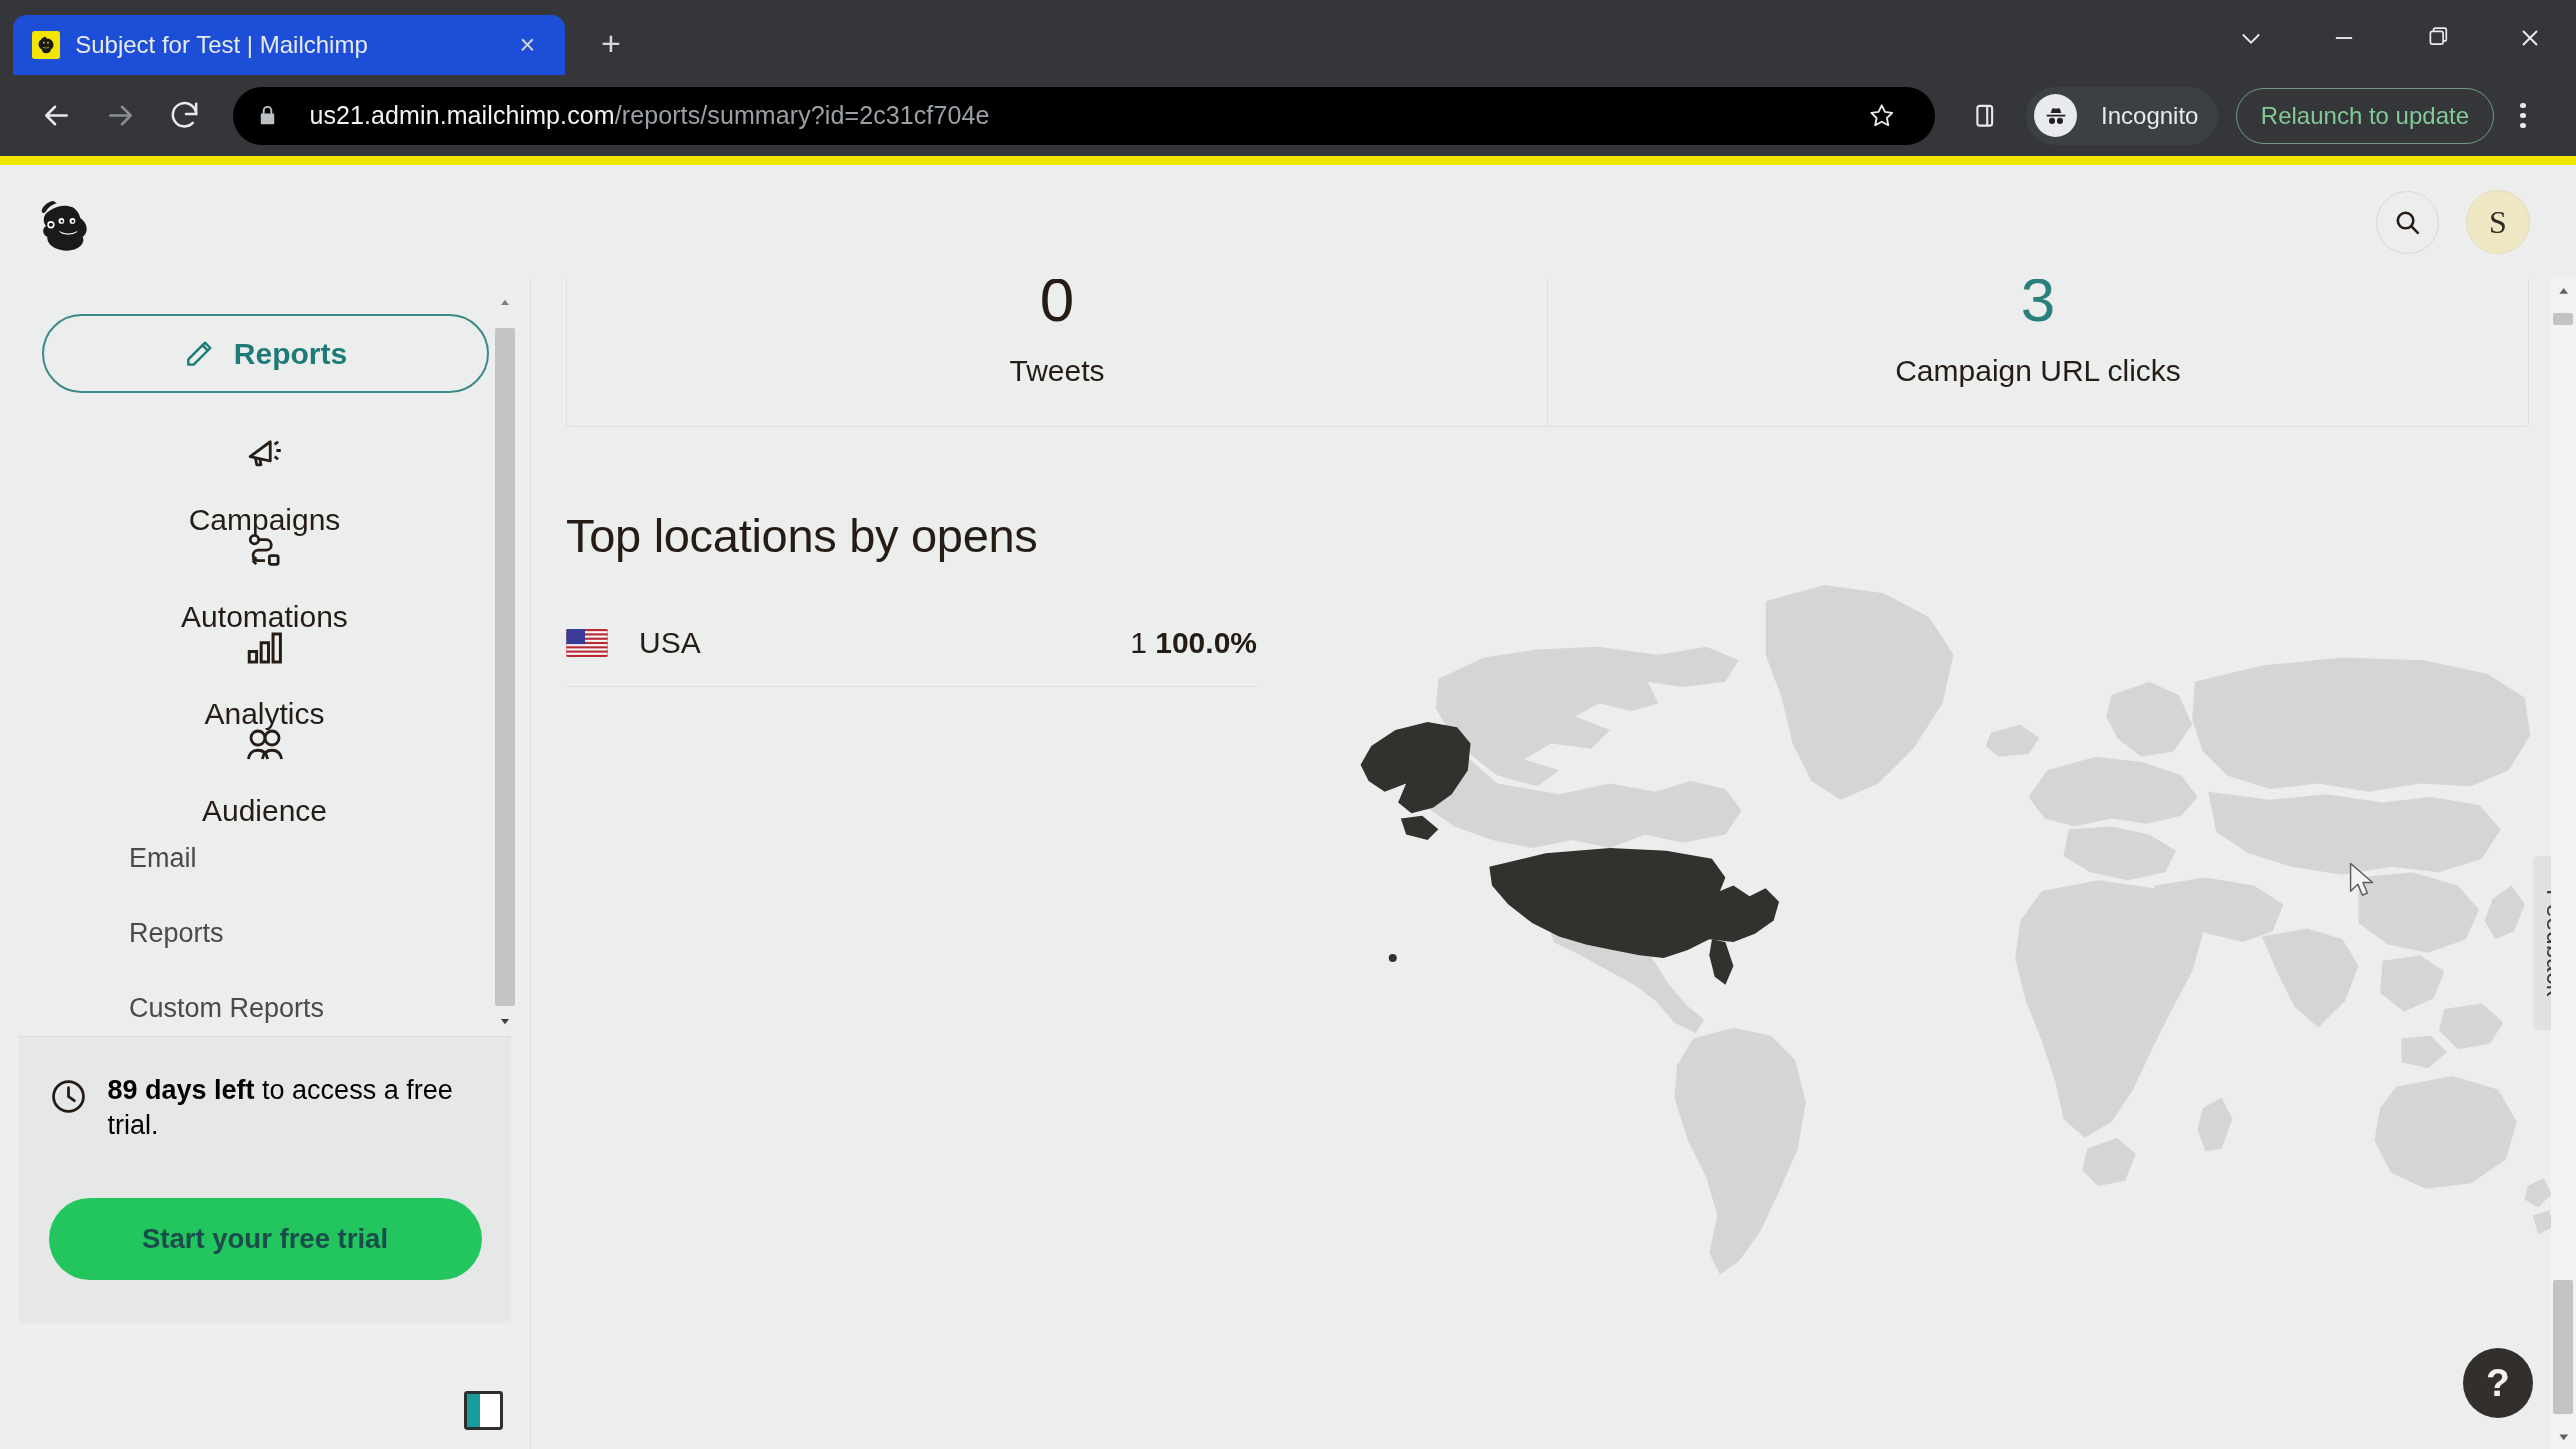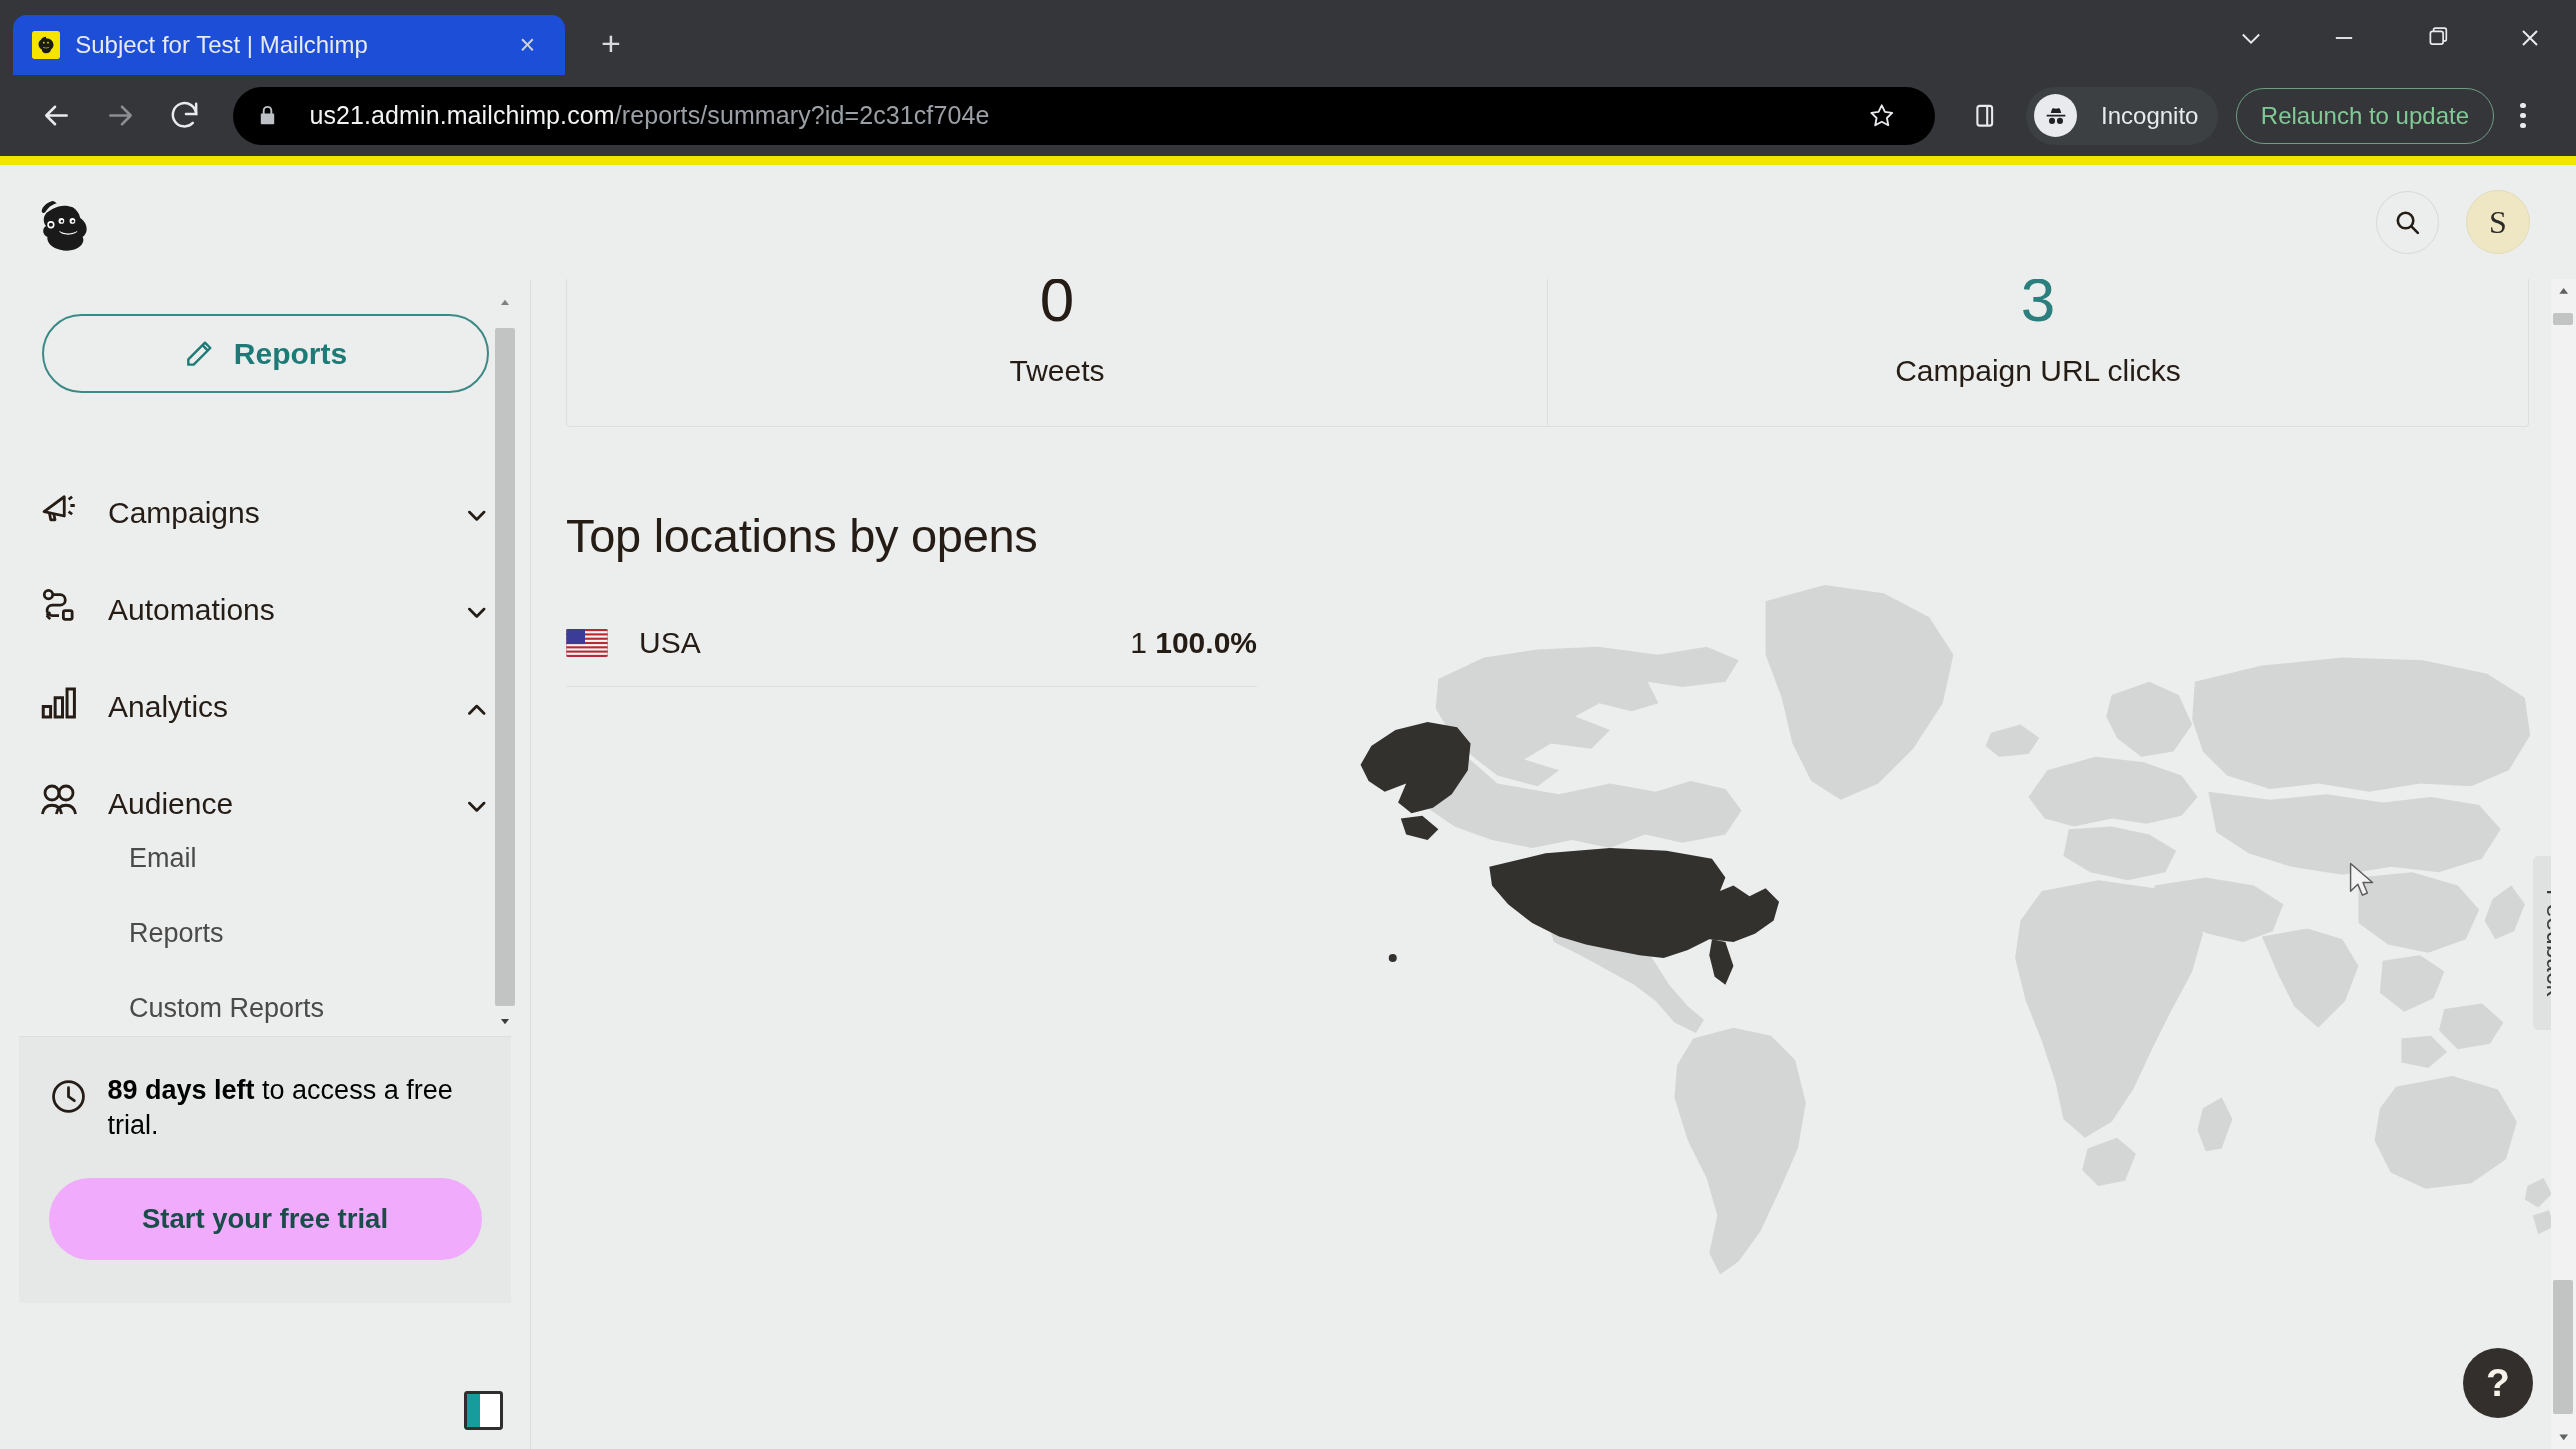--- a/index.html
+++ b/index.html
@@ -139,22 +139,22 @@
   }
   .create-btn {
     margin: 0 auto; width: 447px; height: 79px;
     border: 2px solid #3b8a87; border-radius: 42px;
     display: flex; align-items: center; justify-content: center;
     gap: 19px; color: #1d7a76; font-size: 30px; font-weight: bold;
     background: #eceded;
   }
   .nav-list { margin-top: 40px; }
   .nav-item {
-    height: 97px; display: flex; align-items: flex-end;
-    padding: 0 39px 0 38px; gap: 28px;
+    height: 97px; display: flex; align-items: center;
+    padding: 0 39px 0 38px; gap: 28px; flex-direction: column;
   }
   .nav-icon { width: 42px; height: 42px; flex: none; }
   .nav-label { font-size: 30px; color: #241c15; }
   .nav-chev { margin-left: auto; width: 29.5px; height: 29.5px; }
   .subnav-item {
     height: 75px; display: flex; align-items: center;
     padding-left: 129px; font-size: 27px; color: #4a4a48;
   }
 
   .sb-track {
@@ -173,22 +173,22 @@
   .trial-card {
     margin: 0 19px; padding: 36px 29.5px 43px 29.5px;
     background: #e6e7e7; border-top: 1.3px solid #dcdede;
     flex: none;
   }
   .trial-head { display: flex; gap: 20px; align-items: flex-start; }
   .clock-icon { width: 39px; height: 39px; flex: none; margin-top: 4px; }
   .trial-text { font-size: 27px; color: #000000; line-height: 1.28; }
   .trial-text b { font-weight: bold; }
   .trial-btn {
-    margin-top: 36px; width: 100%; height: 82px;
-    background: #f0abfc; border-radius: 42px;
+    margin-top: 56px; width: 100%; height: 82px;
+    background: #22c55e; border-radius: 42px;
     display: flex; align-items: center; justify-content: center;
     color: #1a4c49; font-size: 27.5px; font-weight: bold;
   }
   .sb-collapse {
     position: absolute; left: 464px; bottom: 19px;
     width: 39px; height: 39px; border: 3.4px solid #2e2e2e;
     border-radius: 3.4px; background: #fff; overflow: hidden;
     display: flex;
   }
   .sb-collapse i { width: 40%; background: #169c9c; display: block; }

